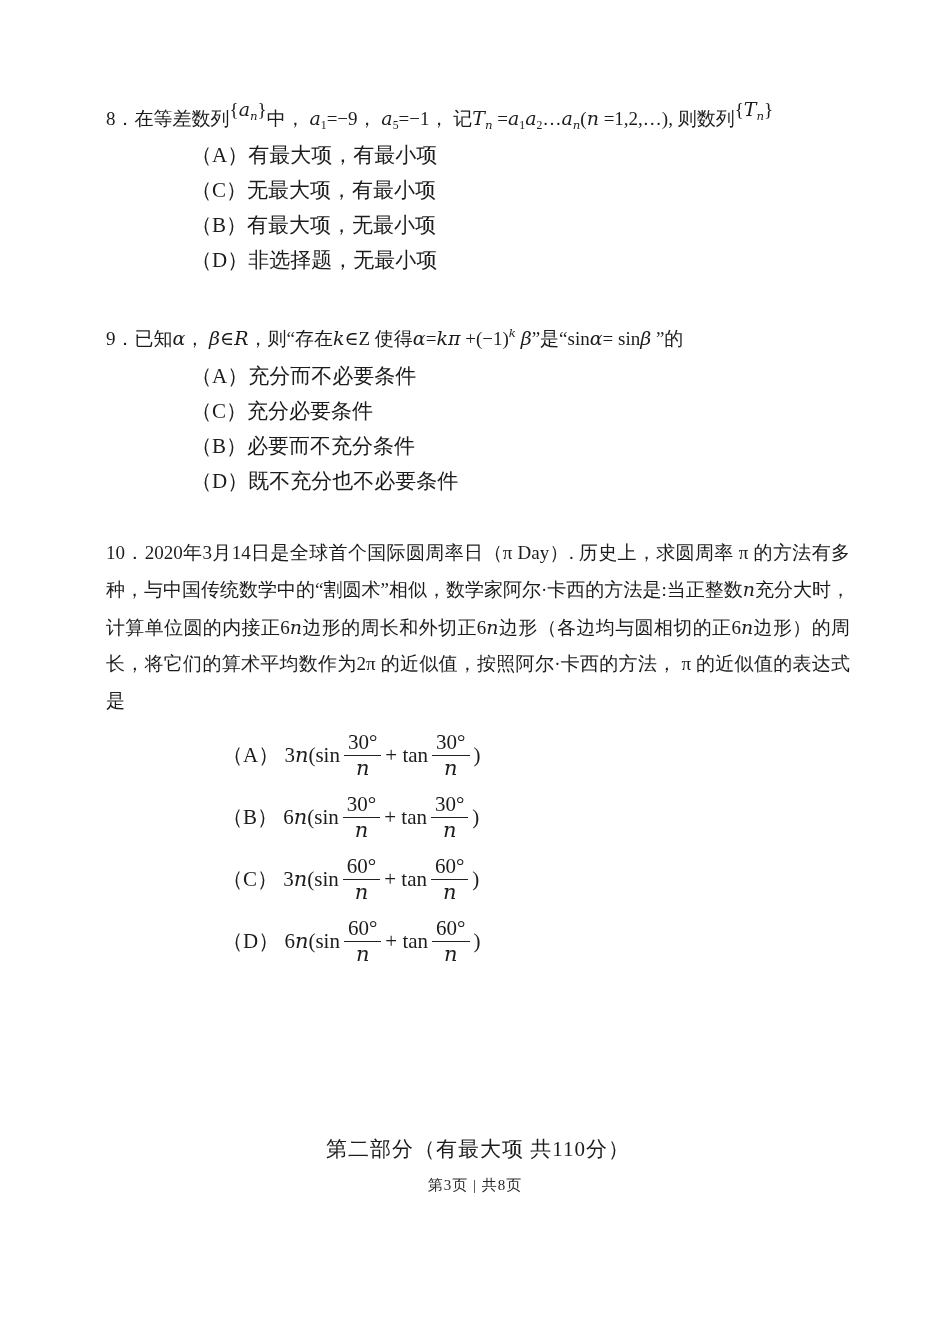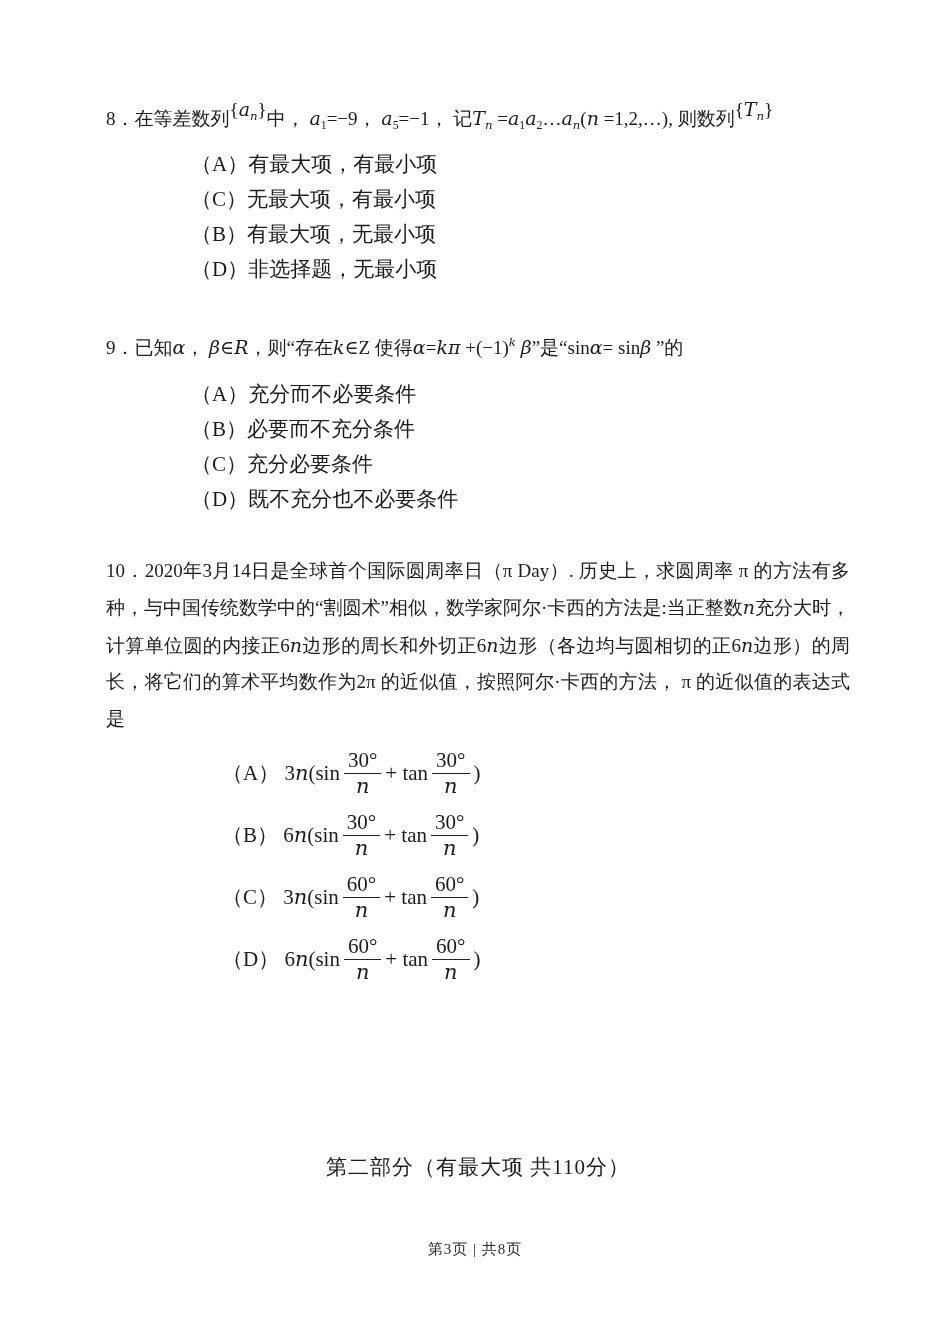--- a/index.html
+++ b/index.html
@@ -22,21 +22,21 @@
   .question {
     font-size: 21px;
   }
   .stem {
     font-size: 19px;
     line-height: 1.92;
     text-align: justify;
   }
   .options {
     margin-left: 85px;
-    margin-top: 10px;
+    margin-top: 1px;
   }
   .option {
     font-size: 21px;
     line-height: 35px;
     white-space: nowrap;
   }
   #q9 { margin-top: 42px; }
   #q10 { margin-top: 36px; }
   .formula-options {
     margin-left: 116px;
@@ -85,21 +85,21 @@
     font-family: "DejaVu Serif", "Liberation Serif", serif;
   }
   .section-header {
     margin-top: 168px;
     text-align: center;
     font-size: 21px;
     letter-spacing: 1px;
   }
   .footer {
     position: absolute;
-    top: 1240px;
+    top: 1176px;
     left: 0;
     width: 100%;
     text-align: center;
     font-size: 15px;
     color: #2a2a2a;
     letter-spacing: 1px;
   }
 </style>
 </head>
 <body>
@@ -114,22 +114,22 @@
         <div class="option">（C）无最大项，有最小项</div>
         <div class="option">（B）有最大项，无最小项</div>
         <div class="option">（D）非选择题，无最小项</div>
       </div>
     </div>
 
     <div class="question" id="q9">
       <div class="stem">9．已知<span class="i">α</span>， <span class="i">β</span>∈<span class="i">R</span>，则“存在<span class="i">k</span>∈Z 使得<span class="i">α</span>=<span class="i">k</span><span class="i">π</span> +(−1)<span class="sup i">k</span> <span class="i">β</span>”是“sin<span class="i">α</span>= sin<span class="i">β</span> ”的</div>
       <div class="options">
         <div class="option">（A）充分而不必要条件</div>
+        <div class="option">（C）充分必要条件</div>
         <div class="option">（B）必要而不充分条件</div>
-        <div class="option">（C）充分必要条件</div>
         <div class="option">（D）既不充分也不必要条件</div>
       </div>
     </div>
 
     <div class="question" id="q10">
       <div class="stem">10．2020年3月14日是全球首个国际圆周率日（π  Day）. 历史上，求圆周率 π 的方法有多种，与中国传统数学中的“割圆术”相似，数学家阿尔·卡西的方法是:当正整数<span class="i">n</span>充分大时，计算单位圆的内接正6<span class="i">n</span>边形的周长和外切正6<span class="i">n</span>边形（各边均与圆相切的正6<span class="i">n</span>边形）的周长，将它们的算术平均数作为2π 的近似值，按照阿尔·卡西的方法， π 的近似值的表达式是</div>
       <div class="formula-options">
         <div class="formula-option">（A） 3<span class="i">n</span>(sin<span class="frac">
               <span class="num">30°</span>
               <span class="den">n</span>

